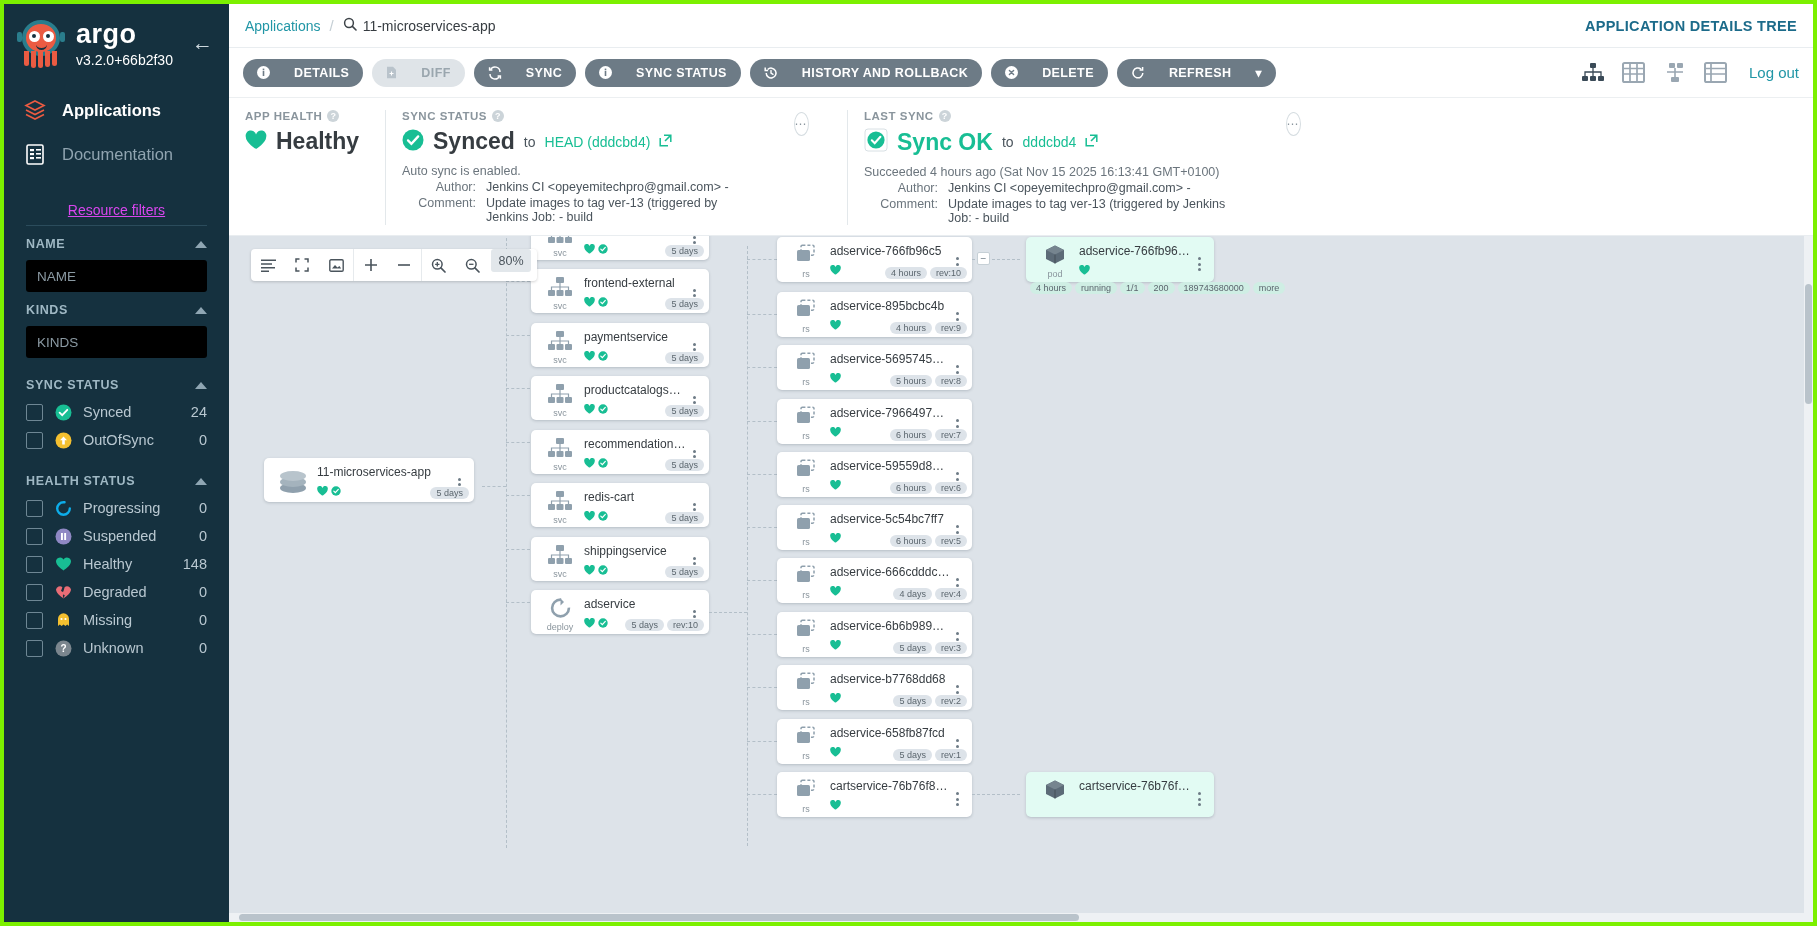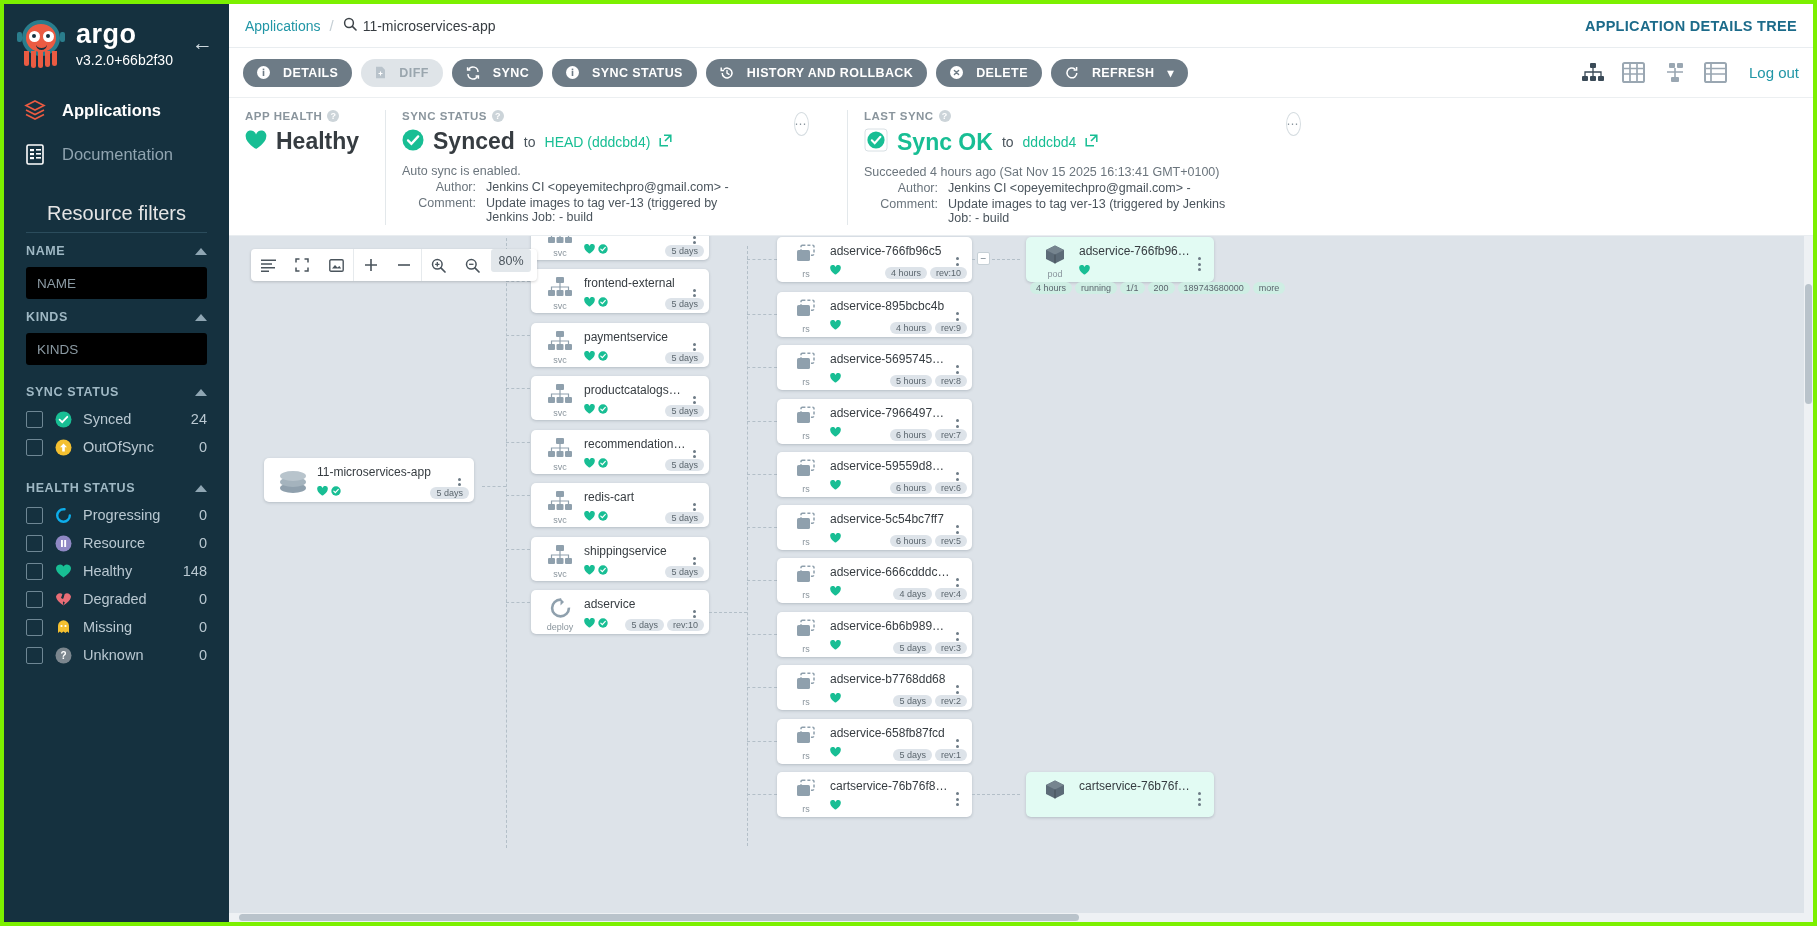--- a/index.html
+++ b/index.html
@@ -31,21 +31,21 @@
   .brand .name { font-size:27px; font-weight:700; letter-spacing:.5px; color:#fff; line-height:1; }
   .brand .ver { font-size:14px; color:#ffffff; margin-top:4px; }
   .back-arrow { position:absolute; right:16px; top:28px; color:#cdd8de; font-size:21px; cursor:pointer; line-height:1; }
 
   .nav { margin-top:14px; }
   .nav-item { display:flex; align-items:center; gap:14px; padding:9px 0 9px 18px; cursor:pointer; }
   .nav-item .lbl { font-size:16.5px; color:#90a4b0; }
   .nav-item.active .lbl { color:#fff; font-weight:700; }
   .ni-icon { width:26px; height:26px; flex:0 0 26px; display:flex; align-items:center; justify-content:center; }
 
-  .res-filters { text-align:center; color:#e5e5e5; font-size:20px; margin-top:26px; padding-bottom:7px; }
+  .res-filters { text-align:center; color:#d946ef; font-size:14px; margin-top:26px; padding-bottom:7px;text-decoration:underline; }
   .divider { height:1px; background:#2b4c5c; margin:0 22px 0 22px; }
   .fsec { padding:11px 22px 0 22px; }
   .fsec-head { display:flex; align-items:center; justify-content:space-between; }
   .fsec-title { font-size:12.5px; font-weight:700; letter-spacing:.6px; color:#9fb8c4; }
   .caret { width:0; height:0; border-left:6px solid transparent; border-right:6px solid transparent;
       border-bottom:7px solid #8fa6b3; cursor:pointer; }
   .f-input { width:100%; height:32px; margin-top:9px; background:#000; border:none; border-radius:3px;
       color:#9fb1bb; font-size:13.5px; padding:0 11px; font-family:inherit; }
   .f-input::placeholder { color:#8b9aa3; }
   .frow { display:flex; align-items:center; gap:11px; padding:5px 0; cursor:pointer; }
@@ -56,21 +56,21 @@
 
   
   #main { flex:1; display:flex; flex-direction:column; min-width:0; background:#fff; }
   .topbar { height:44px; display:flex; align-items:center; padding:0 16px; border-bottom:1px solid #e9edf0; }
   .crumb { color:#2196a6; font-size:14px; cursor:pointer; }
   .crumb-sep { color:#c4ced4; margin:0 9px; font-size:15px; }
   .crumb-cur { display:flex; align-items:center; gap:6px; font-size:14px; color:#363c41; }
   .adt { margin-left:auto; color:#1c6b8a; font-size:14.5px; font-weight:700; letter-spacing:.3px; cursor:pointer; }
 
   .actionbar { height:50px; display:flex; align-items:center; padding:0 14px; gap:9px; border-bottom:1px solid #eceff1; }
-  .abtn { display:flex; align-items:center; gap:13px; height:28px; padding:0 14px; border-radius:14px;
+  .abtn { display:flex; align-items:center; gap:24px; height:28px; padding:0 14px; border-radius:14px;
       background:#6d7b86; color:#fff; font-size:12.5px; font-weight:700; letter-spacing:.4px; cursor:pointer; white-space:nowrap; }
   .abtn.disabled { background:#dfe4e8; color:#9aa6ae; }
   .abtn .gly { font-size:12px; display:flex; align-items:center; }
   .iconset { margin-left:auto; display:flex; align-items:center; gap:17px; }
   .viewicon { width:24px; height:22px; cursor:pointer; display:flex; align-items:center; justify-content:center; }
   .logout { color:#2196a6; font-size:15px; margin-left:4px; cursor:pointer; }
 
   
   .statusbar { display:flex; padding:12px 0 10px 0; border-bottom:1px solid #e9edf0; position:relative;gap:26px; }
   .scol { padding:0 16px; position:relative; }
@@ -257,21 +257,21 @@
 
       <div class="frow">
         <span class="cbx"></span>
         <span class="sicon">
           <svg width="17" height="17" viewBox="0 0 17 17">
                 <circle cx="8.5" cy="8.5" r="8" fill="#8f88c4"></circle>
             <rect x="6" y="5" width="1.9" height="7" fill="#fff"></rect>
                 <rect x="9.2" y="5" width="1.9" height="7" fill="#fff"></rect>
               </svg>
         </span>
-        <span class="flbl">Resource</span>
+        <span class="flbl">Suspended</span>
         <span class="fcnt">0</span>
       </div>
 
       <div class="frow">
         <span class="cbx"></span>
         <span class="sicon">
           <svg width="17" height="16" viewBox="0 0 17 16">
                 <path d="M8.5 14.5S1 9.8 1 5.6A4 4 0 0 1 8.5 3.6 4 4 0 0 1 16 5.6c0 4.2-7.5 8.9-7.5 8.9z" fill="#18be94"></path>
               </svg>
         </span>

